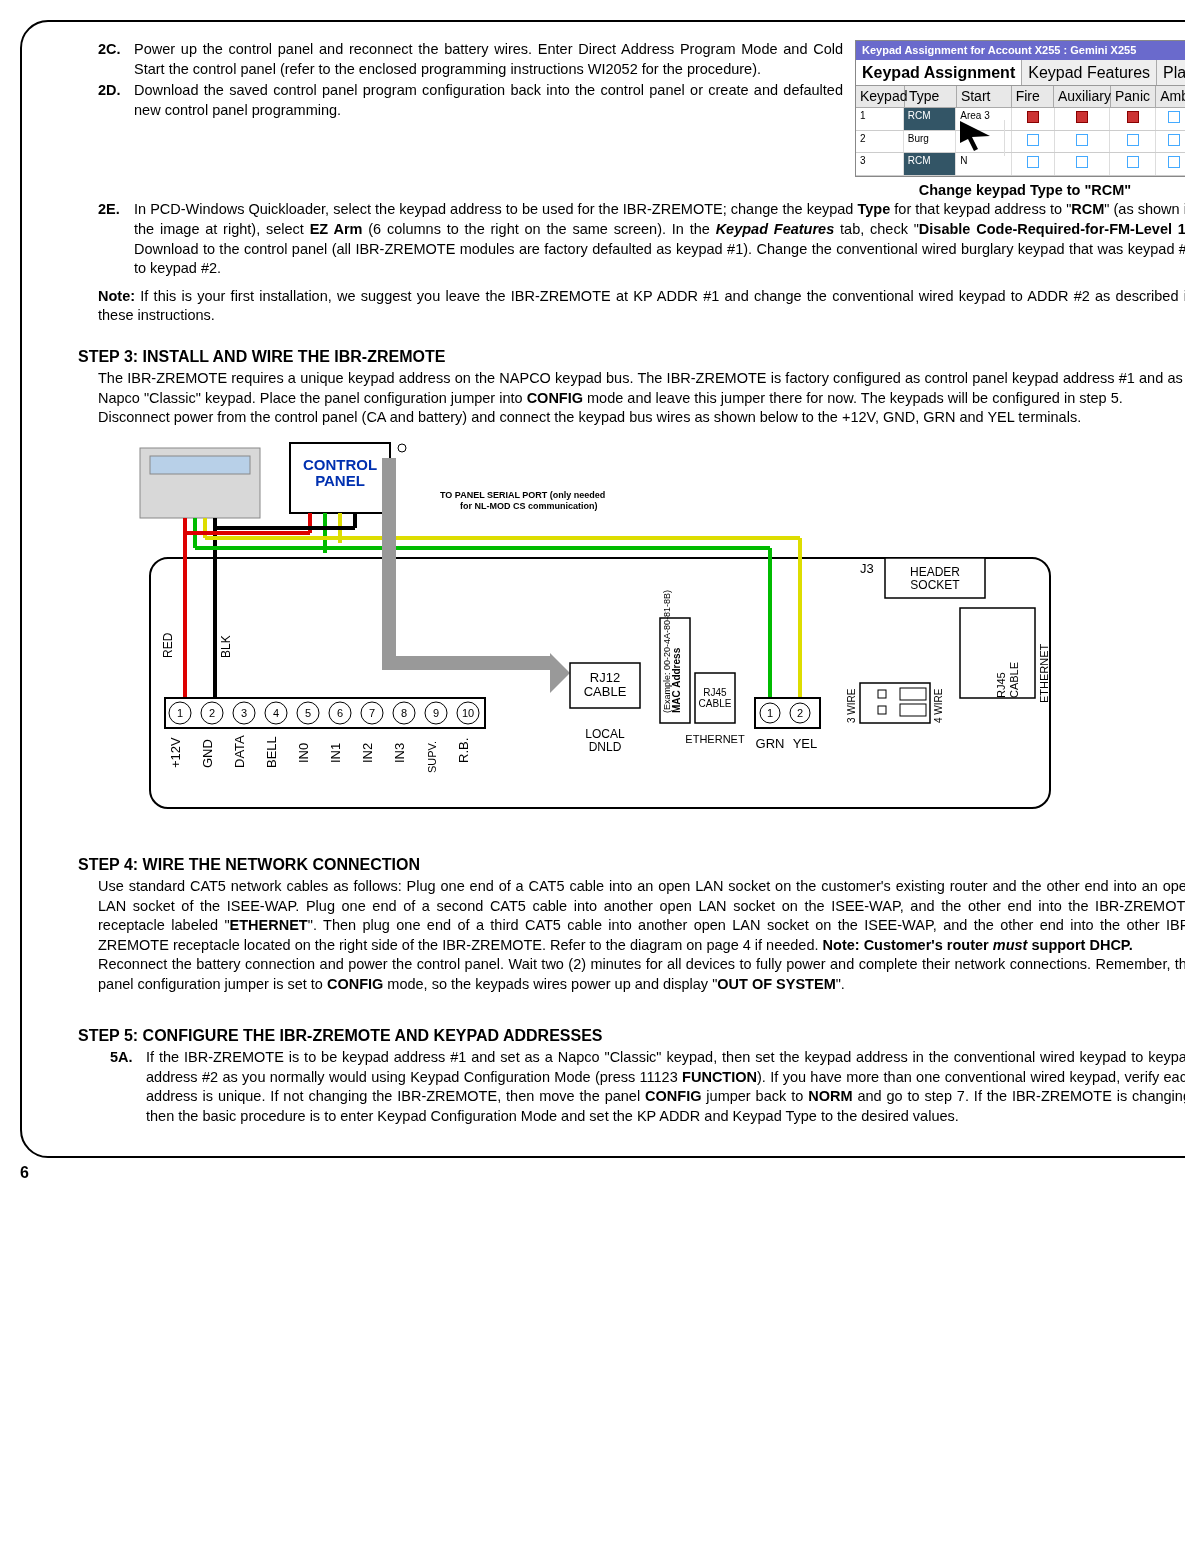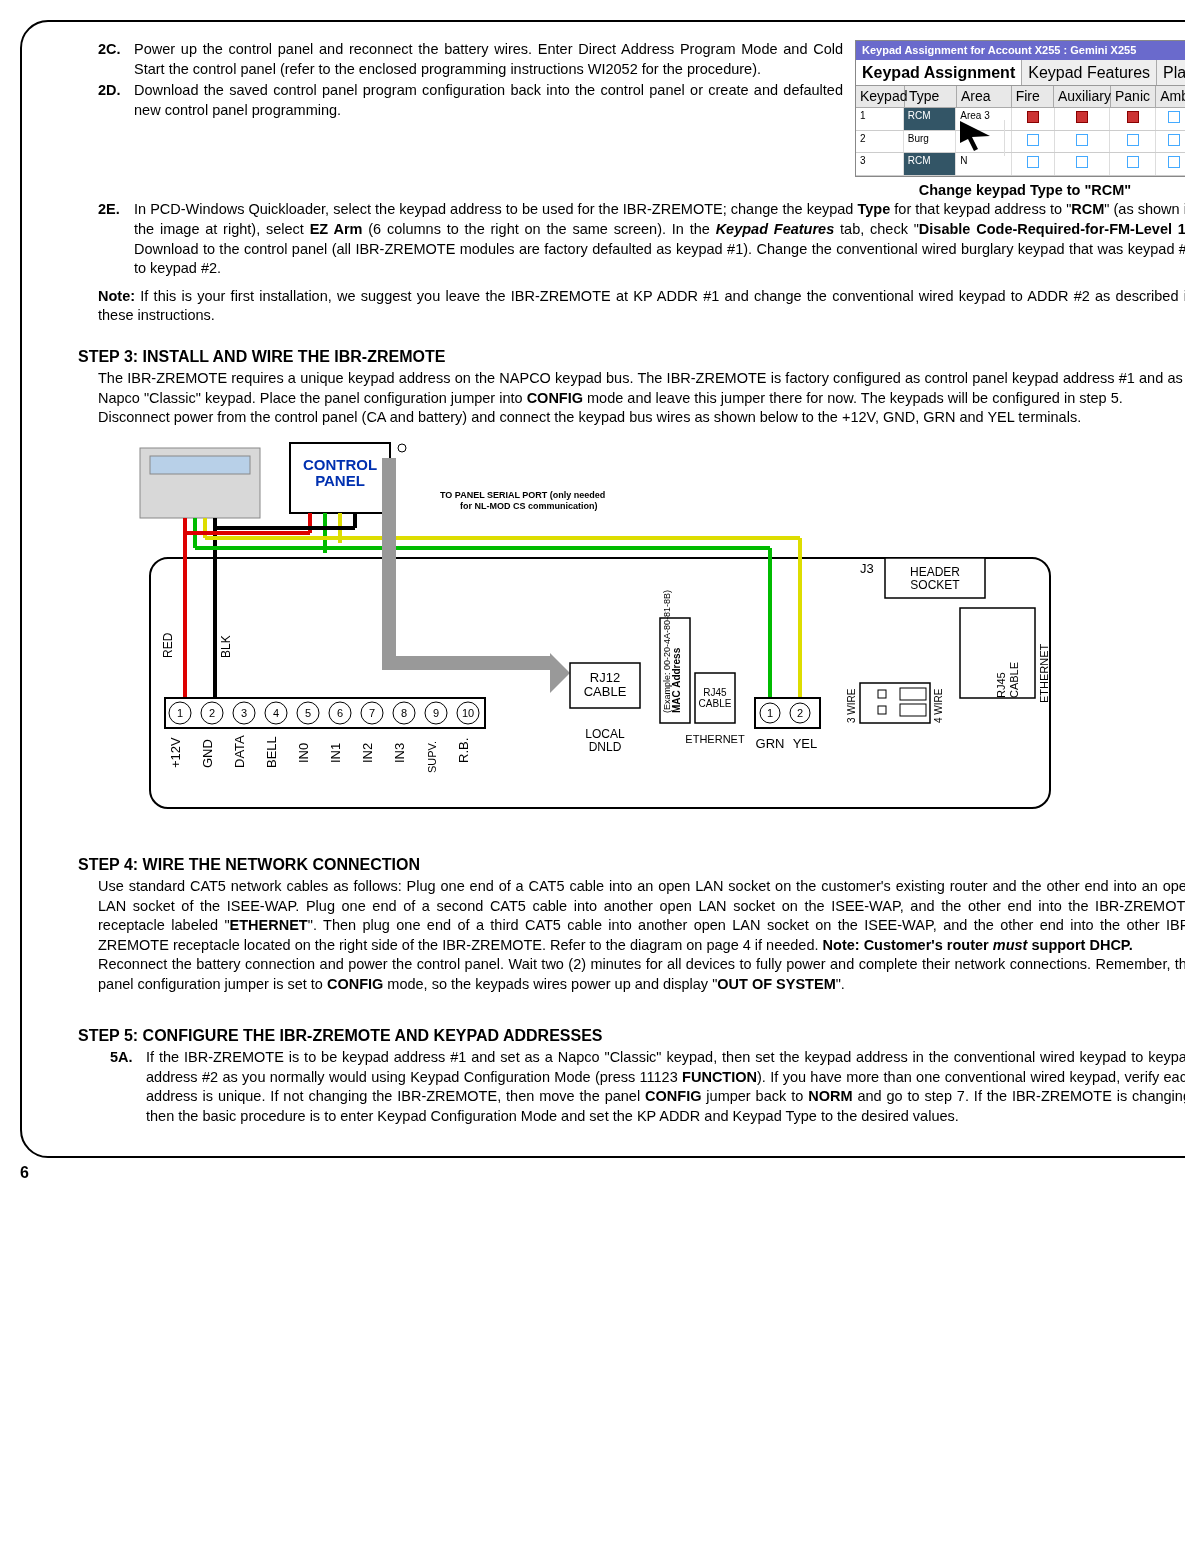--- a/index.html
+++ b/index.html
@@ -68,21 +68,21 @@
         <div class="ss-title">Keypad Assignment for Account X255 : Gemini X255</div>
         <div class="ss-tabs">
           <div class="ss-tab active">Keypad Assignment</div>
           <div class="ss-tab">Keypad Features</div>
           <div class="ss-tab">Place Configuration</div>
           <div class="ss-tab">Key</div>
         </div>
         <div class="ss-head">
           <div style="width:40px">Keypad</div>
           <div style="width:45px">Type</div>
-          <div style="width:48px">Area</div>
+          <div style="width:48px">Start</div>
           <div style="width:35px">Fire</div>
           <div style="width:48px">Auxiliary</div>
           <div style="width:38px">Panic</div>
           <div style="width:30px">Amb</div>
         </div>
         <div class="ss-row" style="position:relative;">
           <div style="width:40px">1</div>
           <div style="width:45px;background:#356;color:#fff">RCM</div>
           <div style="width:48px">Area 3</div>
           <div style="width:35px;text-align:center"><span class="checkbox red"></span></div>

